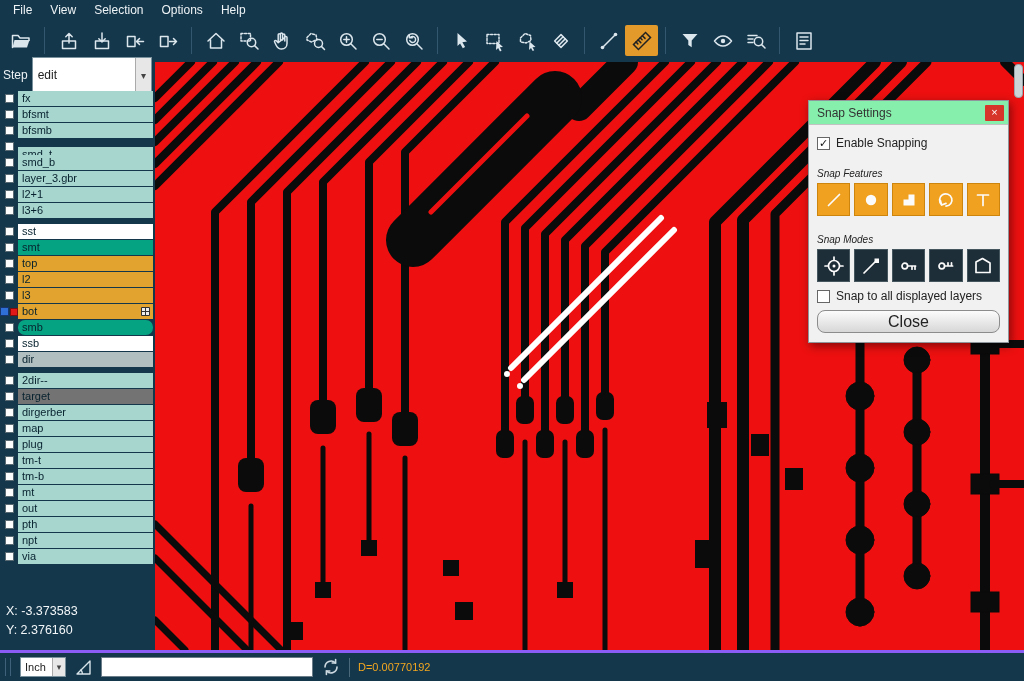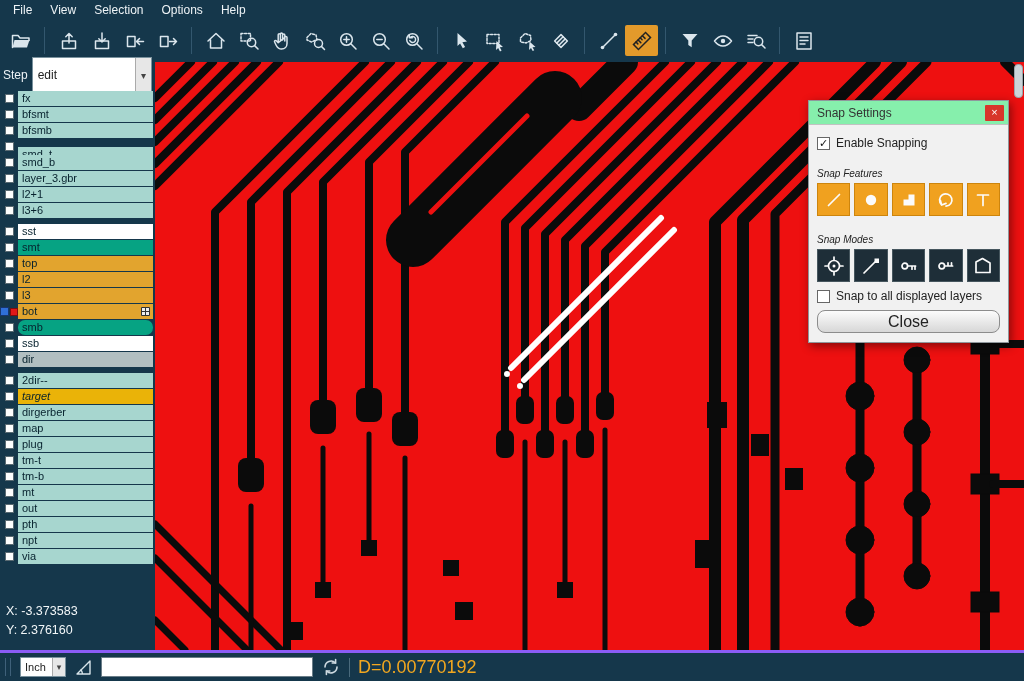--- a/index.html
+++ b/index.html
@@ -63,21 +63,21 @@
              display:flex;align-items:center;justify-content:center;font-family:"Liberation Sans",sans-serif;}
   
   .statusbar{height:31px;display:flex;align-items:center;gap:8px;padding-left:5px;border-top:3px solid #8b5cf6;}
   .grip{width:6px;height:18px;border-left:1px solid #3f617a;border-right:1px solid #3f617a;margin-right:1px;}
   .unit-select{width:46px;height:20px;background:#fff;border:1px solid #79919d;display:flex;align-items:center;font-size:11px;color:#222;}
   .unit-value{flex:1;padding-left:4px;}
   .unit-arrow{width:13px;height:100%;background:#e7e7e7;border-left:1px solid #aaa;display:flex;align-items:center;justify-content:center;color:#444;font-size:9px;}
   .angle-ico,.sync-ico{display:flex;align-items:center;}
   .sb-input{width:212px;height:20px;background:#fff;border:1px solid #6a7d88;font-size:12px;padding:0 4px;color:#222;font-family:"Liberation Sans",sans-serif;}
   .sb-sep{width:1px;height:19px;background:#4a6a7c;}
-  .dist{font-size:18px;color:#f2a71f;}
+  .dist{font-size:11px;color:#f2a71f;}
 </style>
 </head>
 <body>
 
 <div class="app">
 
   <div class="menubar">
       <span class="menu-item">File</span>
       <span class="menu-item">View</span>
       <span class="menu-item">Selection</span>
@@ -427,21 +427,21 @@
     <span class="layer-label" style="background: rgb(167, 214, 207);">
       <span class="layer-text">2dir--</span>
 
     </span>
   </div>
           <div class="layer-row">
     <span class="gutter">
       <span class="chk"></span>
 
     </span>
-    <span class="layer-label" style="background: #eab308; font-style: italic;">
+    <span class="layer-label" style="background: #737373;">
       <span class="layer-text">target</span>
 
     </span>
   </div>
           <div class="layer-row">
     <span class="gutter">
       <span class="chk"></span>
 
     </span>
     <span class="layer-label" style="background: rgb(167, 214, 207);">

